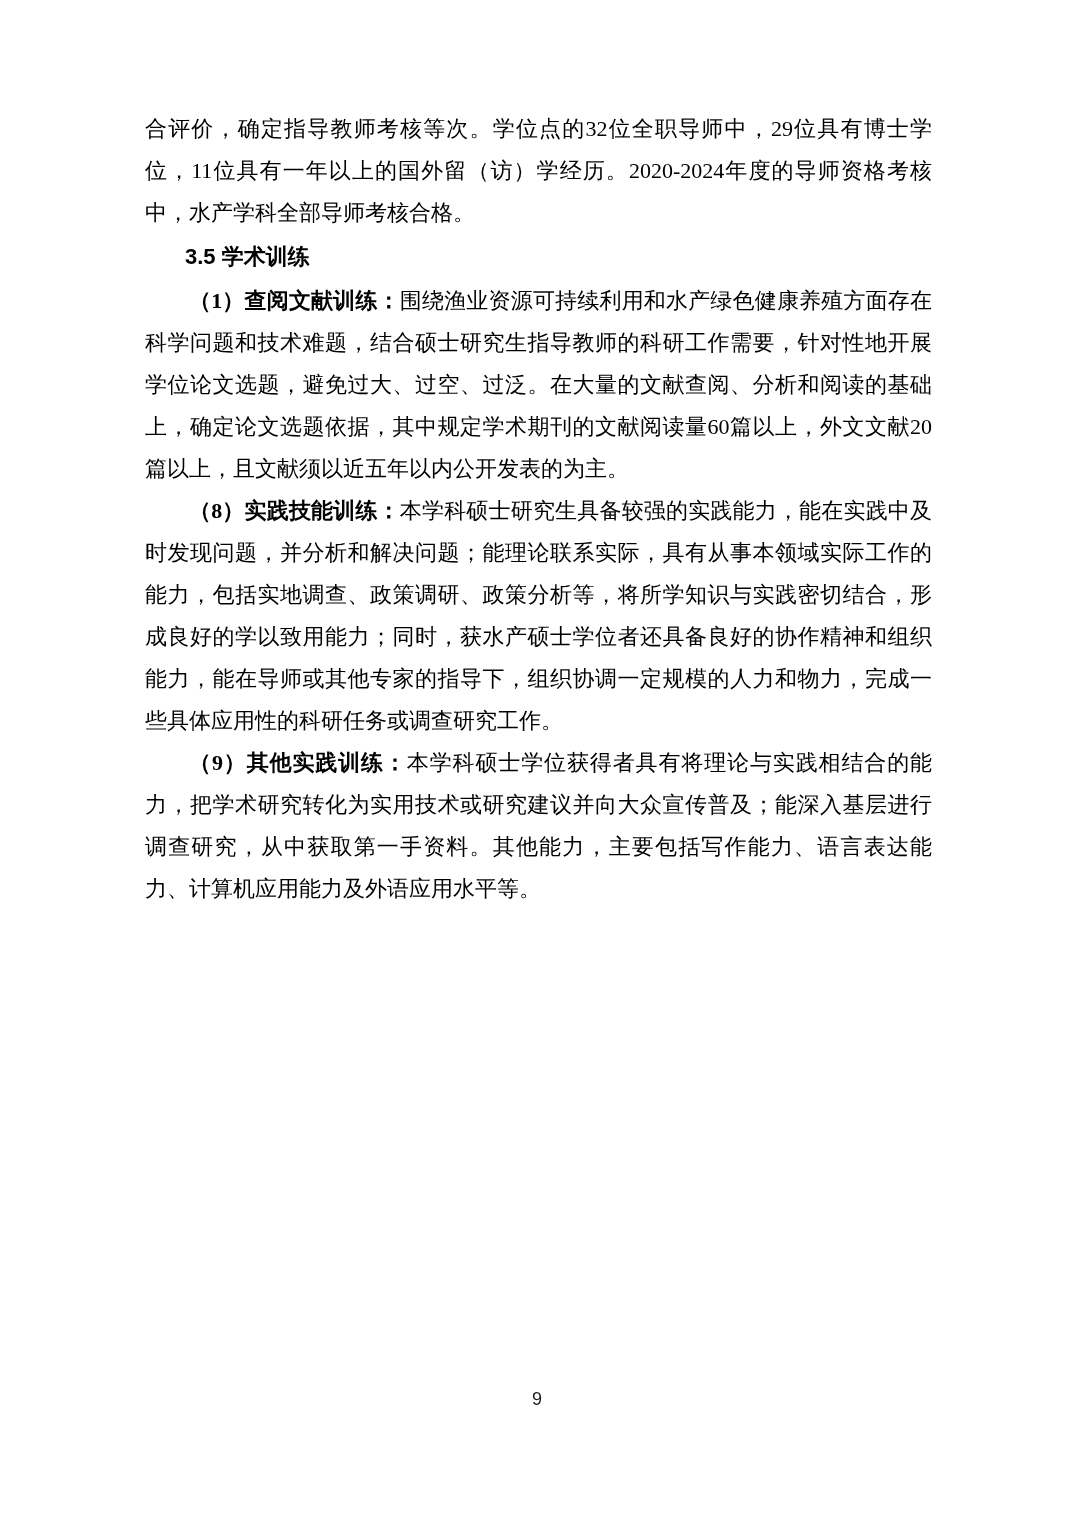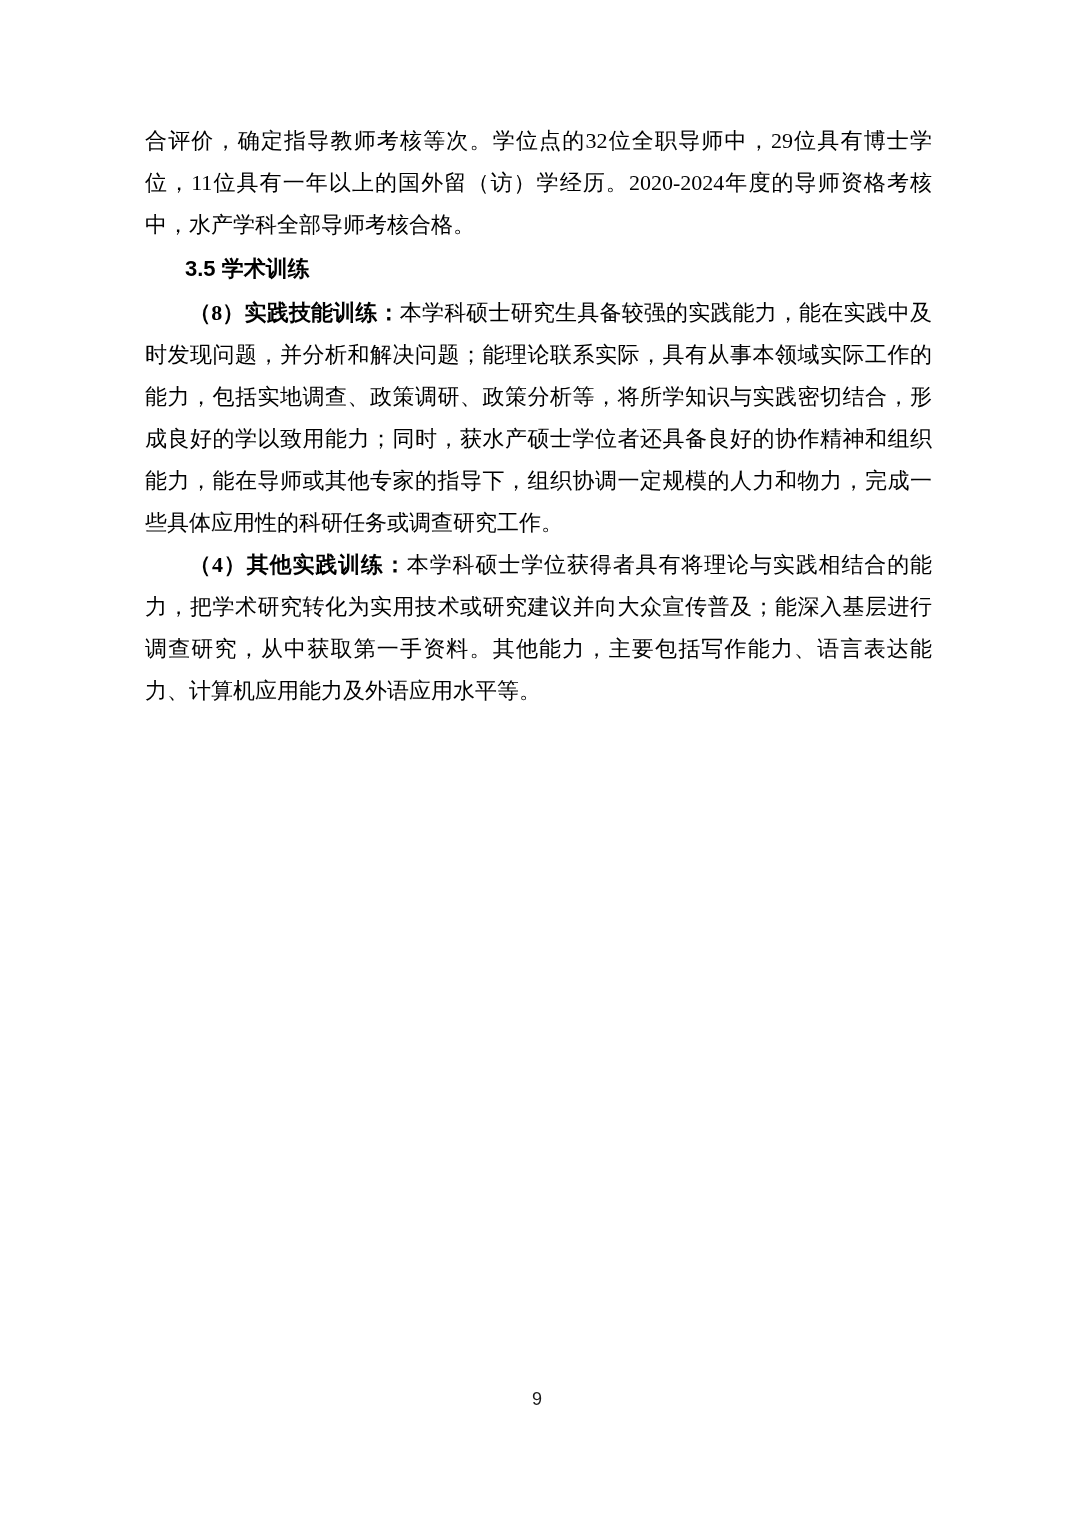--- a/index.html
+++ b/index.html
@@ -11,21 +11,21 @@
     position: relative;
     width: 1074px;
     height: 1520px;
     background: #ffffff;
     color: #000000;
     font-family: "Liberation Serif", "DejaVu Serif", serif;
     overflow: hidden;
   }
   .content {
     position: absolute;
-    top: 120px;
+    top: 108px;
     left: 145px;
     width: 787px;
   }
   .para {
     margin: 0;
     font-size: 22px;
     line-height: 42px;
     text-align: justify;
     text-justify: inter-ideograph;
     text-indent: 44px;
@@ -60,23 +60,24 @@
 </head>
 <body>
 
 <div class="page">
   <main class="content">
 
     <p class="para flush">合评价，确定指导教师考核等次。学位点的32位全职导师中，29位具有博士学位，11位具有一年以上的国外留（访）学经历。2020-2024年度的导师资格考核中，水产学科全部导师考核合格。</p>
 
     <h2 class="heading">3.5 学术训练</h2>
 
+    <p class="para"><span class="label">（1）查阅文献训练：</span><span class="body-text">围绕渔业资源可持续利用和水产绿色健康养殖方面存在科学问题和技术难题，结合硕士研究生指导教师的科研工作需要，针对性地开展学位论文选题，避免过大、过空、过泛。在大量的文献查阅、分析和阅读的基础上，确定论文选题依据，其中规定学术期刊的文献阅读量60篇以上，外文文献20篇以上，且文献须以近五年以内公开发表的为主。</span></p>
 
 
 
     <p class="para"><span class="label">（8）实践技能训练：</span><span class="body-text">本学科硕士研究生具备较强的实践能力，能在实践中及时发现问题，并分析和解决问题；能理论联系实际，具有从事本领域实际工作的能力，包括实地调查、政策调研、政策分析等，将所学知识与实践密切结合，形成良好的学以致用能力；同时，获水产硕士学位者还具备良好的协作精神和组织能力，能在导师或其他专家的指导下，组织协调一定规模的人力和物力，完成一些具体应用性的科研任务或调查研究工作。</span></p>
 
-    <p class="para"><span class="label">（4）其他实践训练：</span><span class="body-text">本学科硕士学位获得者具有将理论与实践相结合的能力，把学术研究转化为实用技术或研究建议并向大众宣传普及；能深入基层进行调查研究，从中获取第一手资料。其他能力，主要包括写作能力、语言表达能力、计算机应用能力及外语应用水平等。</span></p>
+    <p class="para"><span class="label">（9）其他实践训练：</span><span class="body-text">本学科硕士学位获得者具有将理论与实践相结合的能力，把学术研究转化为实用技术或研究建议并向大众宣传普及；能深入基层进行调查研究，从中获取第一手资料。其他能力，主要包括写作能力、语言表达能力、计算机应用能力及外语应用水平等。</span></p>
 
   </main>
 
   <footer class="page-number">9</footer>
 </div>
 
 </body></html>

